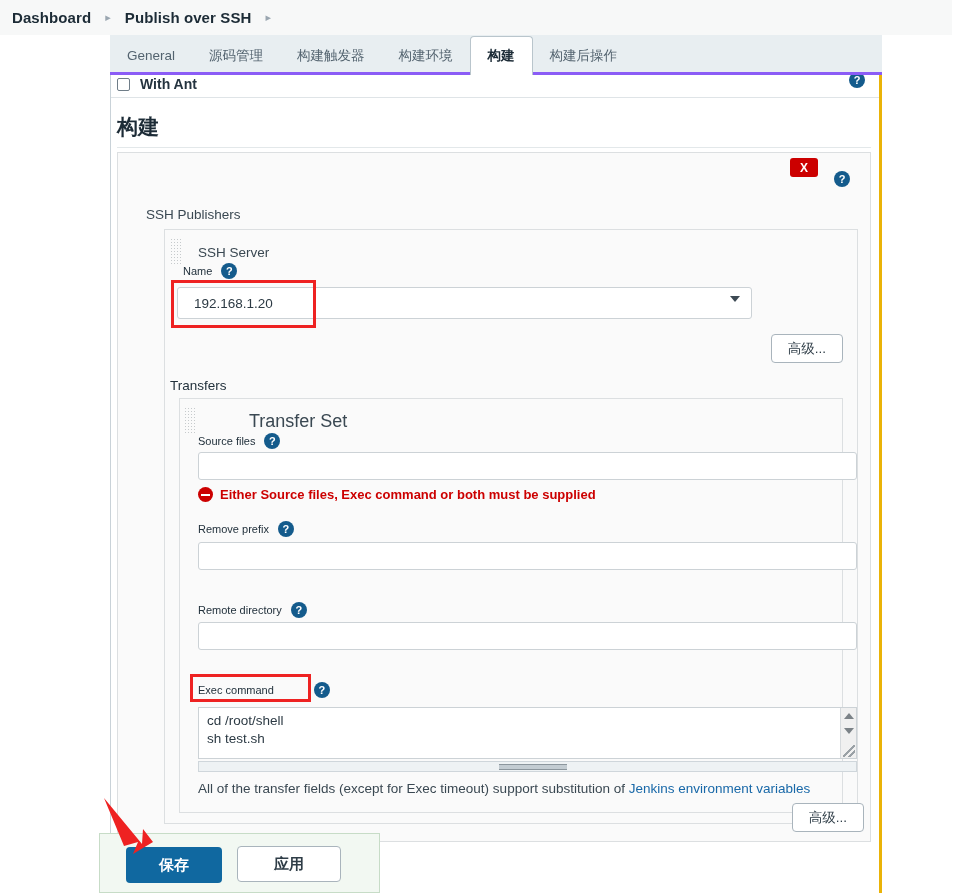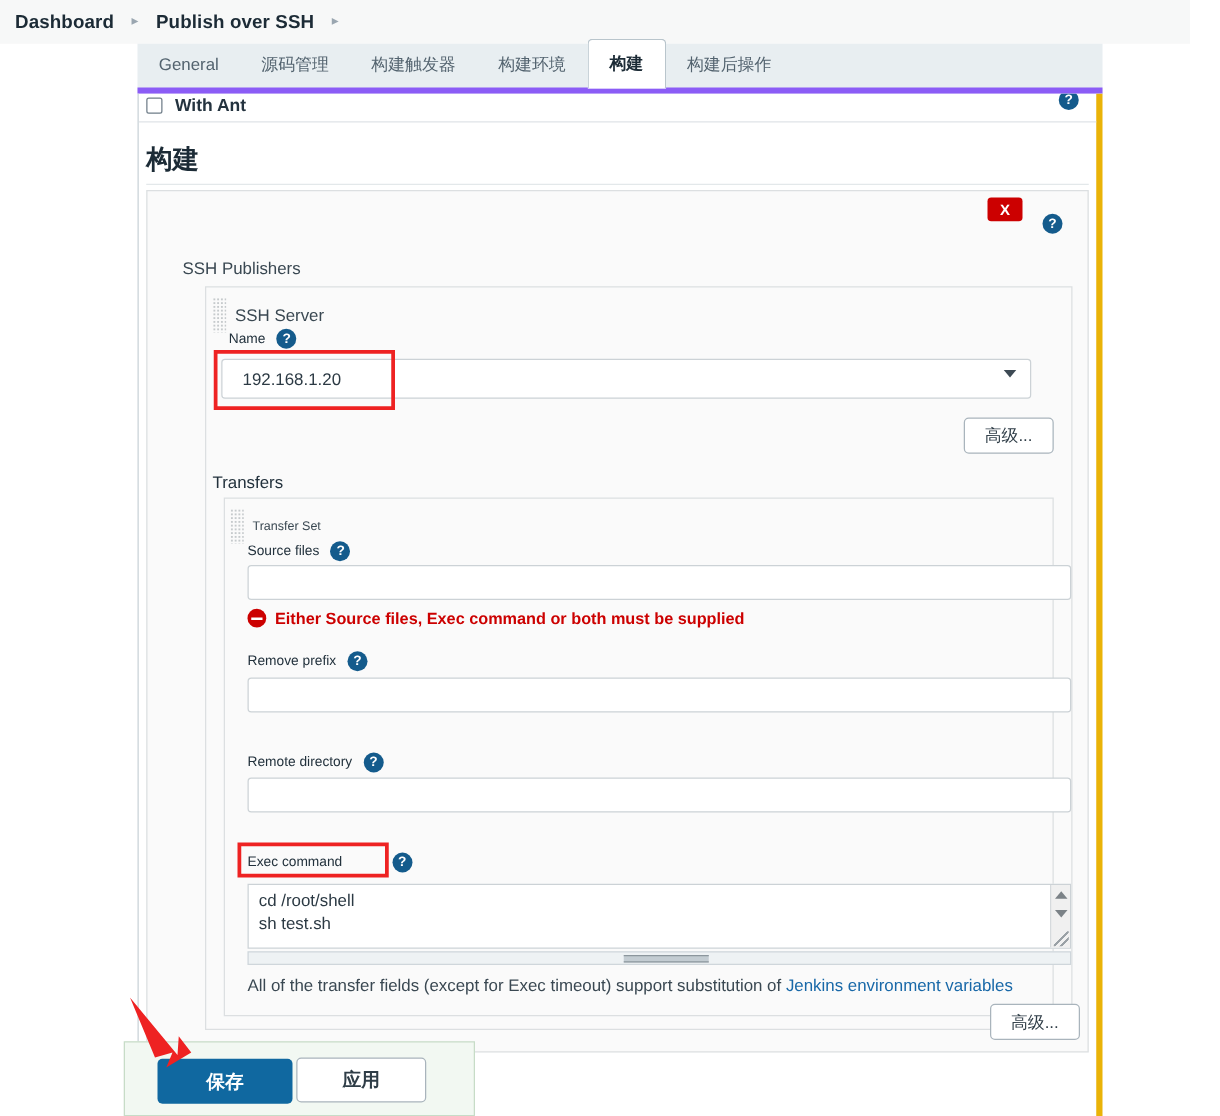--- a/index.html
+++ b/index.html
@@ -23,39 +23,39 @@
     letter-spacing:0.1px;
   }
   .crumb-sep {
     color:#9aa6b0; font-size:11px; margin:0 14px; line-height:1;
   }
 
   
   .tabstrip {
     position:absolute; left:110px; top:35px; width:772px; height:40px;
     background:#e8eef1;
-    border-bottom:5px solid #8b5cf6;
-    display:flex; align-items:flex-end;
+    border-bottom:3px solid #8b5cf6;
+    display:flex; 
   }
   .tab {
     height:39px; line-height:39px; padding:0 17px;
     font-size:13.5px; color:#53636f; white-space:nowrap;
     position:relative; top:1px;
   }
   .tab.active {
     background:#ffffff; color:#1c2b36; font-weight:bold;
     border:1px solid #b9c5cc; border-bottom:1px solid #ffffff;
     border-radius:4px 4px 0 0;
     height:40px; line-height:38px;
   }
 
   
   .content-panel {
     position:absolute; left:110px; top:75px; width:772px; height:818px;
-    background:#ffffff; border-left:1px solid #c9d2d8; border-right:5px solid #eab308;
+    background:#ffffff; border-left:1px solid #c9d2d8; border-right:3px solid #eab308;
     overflow:hidden;
   }
   .leftgutter {
     position:absolute; left:0; top:75px; width:110px; height:818px;
     background:#ffffff;
   }
 
   
   .with-ant-row {
     position:absolute; left:0; top:-4px; width:772px; height:26px;
@@ -118,38 +118,38 @@
   .publishers-label {
     position:absolute; left:28px; top:54px; font-size:13.5px; color:#3a4852;
   }
 
   
   .ssh-block {
     position:absolute; left:46px; top:76px; width:694px; height:595px;
     border:1px solid #dcdfe1; background:#fafafa;
   }
   .ssh-title-row {
-    position:absolute; left:5px; top:8px; display:flex; align-items:center; gap:7px;
+    position:absolute; left:5px; top:8px; display:flex; align-items:center; gap:17px;
   }
   .ssh-title { font-size:13.5px; color:#3a4852; }
 
   .field-label-row {
     display:flex; align-items:center; gap:9px;
   }
   .field-label { font-size:11px; color:#22313c; }
 
   .name-label-row { position:absolute; left:18px; top:33px; }
 
   .redbox {
     position:absolute; border:3px solid #ee2222; pointer-events:none;
   }
   #redbox-name { left:6px; top:50px; width:145px; height:48px; }
 
   .select-wrap {
-    position:absolute; left:12px; top:57px; width:648px; height:32px;
+    position:absolute; left:12px; top:57px; width:575px; height:32px;
   }
   select.name-select {
     width:100%; height:32px;
     border:1px solid #ccd2d6; border-radius:3px; background:#ffffff;
     font-size:13.5px; color:#2c3a44; padding-left:16px;
     font-family:"Liberation Sans","DejaVu Sans",sans-serif;
     -webkit-appearance:none; appearance:none;
   }
   .sel-caret {
     position:absolute; right:12px; top:9px; width:0;height:0;
@@ -166,21 +166,21 @@
   #adv-ssh { position:absolute; right:14px; top:104px; }
 
   .transfers-label { position:absolute; left:5px; top:148px; font-size:13.5px; color:#22313c; }
 
   
   .ts-block {
     position:absolute; left:14px; top:168px; width:664px; height:415px;
     border:1px solid #dcdfe1; background:#fafafa;
   }
   .ts-title-row { position:absolute; left:4px; top:8px; display:flex; align-items:center; gap:7px; }
-  .ts-title { font-size:10px; color:#3a4852; }
+  .ts-title { font-size:18px; color:#3a4852;margin-left:47px; }
 
   .txt-input {
     position:absolute; height:28px; left:18px; width:659px;
     border:1px solid #ccd2d6; border-radius:3px; background:#ffffff;
     font-size:13.5px; color:#2c3a44; padding:0 8px;
     font-family:"Liberation Sans","DejaVu Sans",sans-serif;
   }
 
   .lbl-srcfiles { position:absolute; left:18px; top:34px; }
   #in-srcfiles { top:53px; }
@@ -245,21 +245,21 @@
   .subst-link { color:#1868a8; text-decoration:none; }
 
   #adv-bottom { position:absolute; right:-22px; top:404px; }
 
   
   .action-bar {
     position:absolute; left:99px; top:833px; width:281px; height:60px;
     background:#f2f8f2; border:1px solid #c7dcc7;
   }
   .btn-save {
-    position:absolute; left:26px; top:13px; width:108px; height:36px;
+    position:absolute; left:26px; top:13px; width:96px; height:36px;
     background:#1068a0; border:none; border-radius:4px;
     color:#ffffff; font-size:15px; font-weight:bold; cursor:pointer;
     font-family:"Liberation Sans","DejaVu Sans",sans-serif;
   }
   .btn-apply {
     position:absolute; left:238px; top:13px; width:104px; height:36px;
     background:#ffffff; border:1px solid #a9b4bc; border-radius:4px;
     color:#2f3d47; font-size:15px; font-weight:bold; cursor:pointer;
     font-family:"Liberation Sans","DejaVu Sans",sans-serif;
   }

